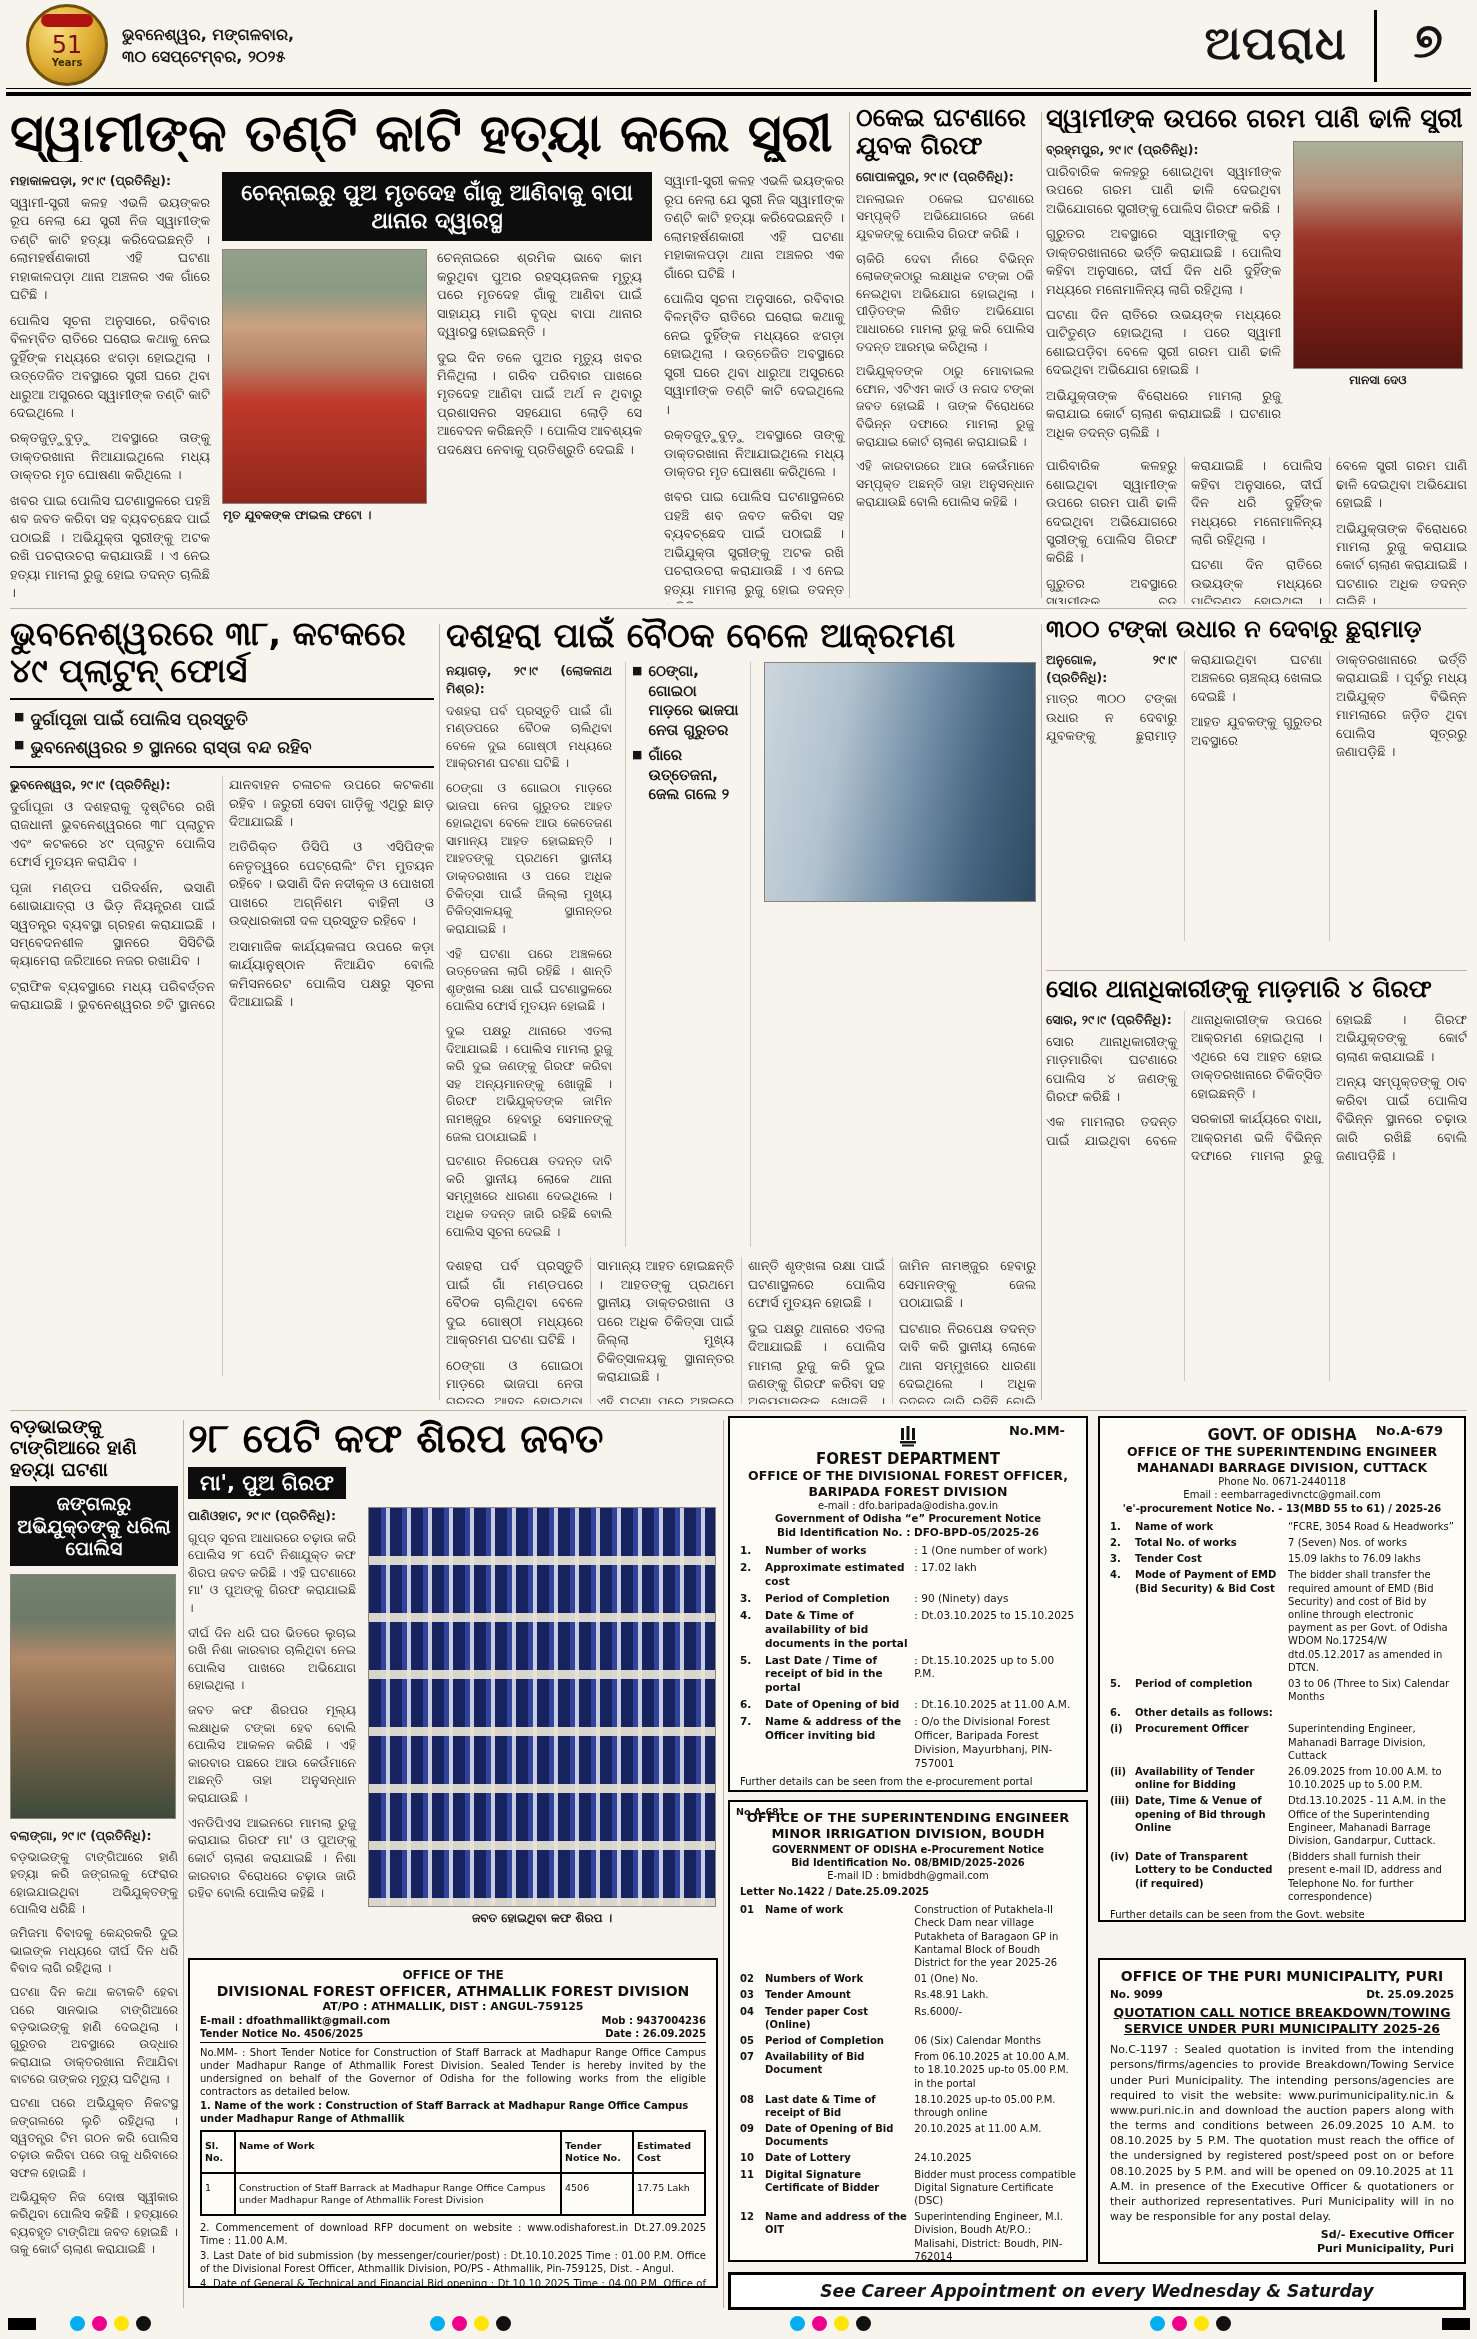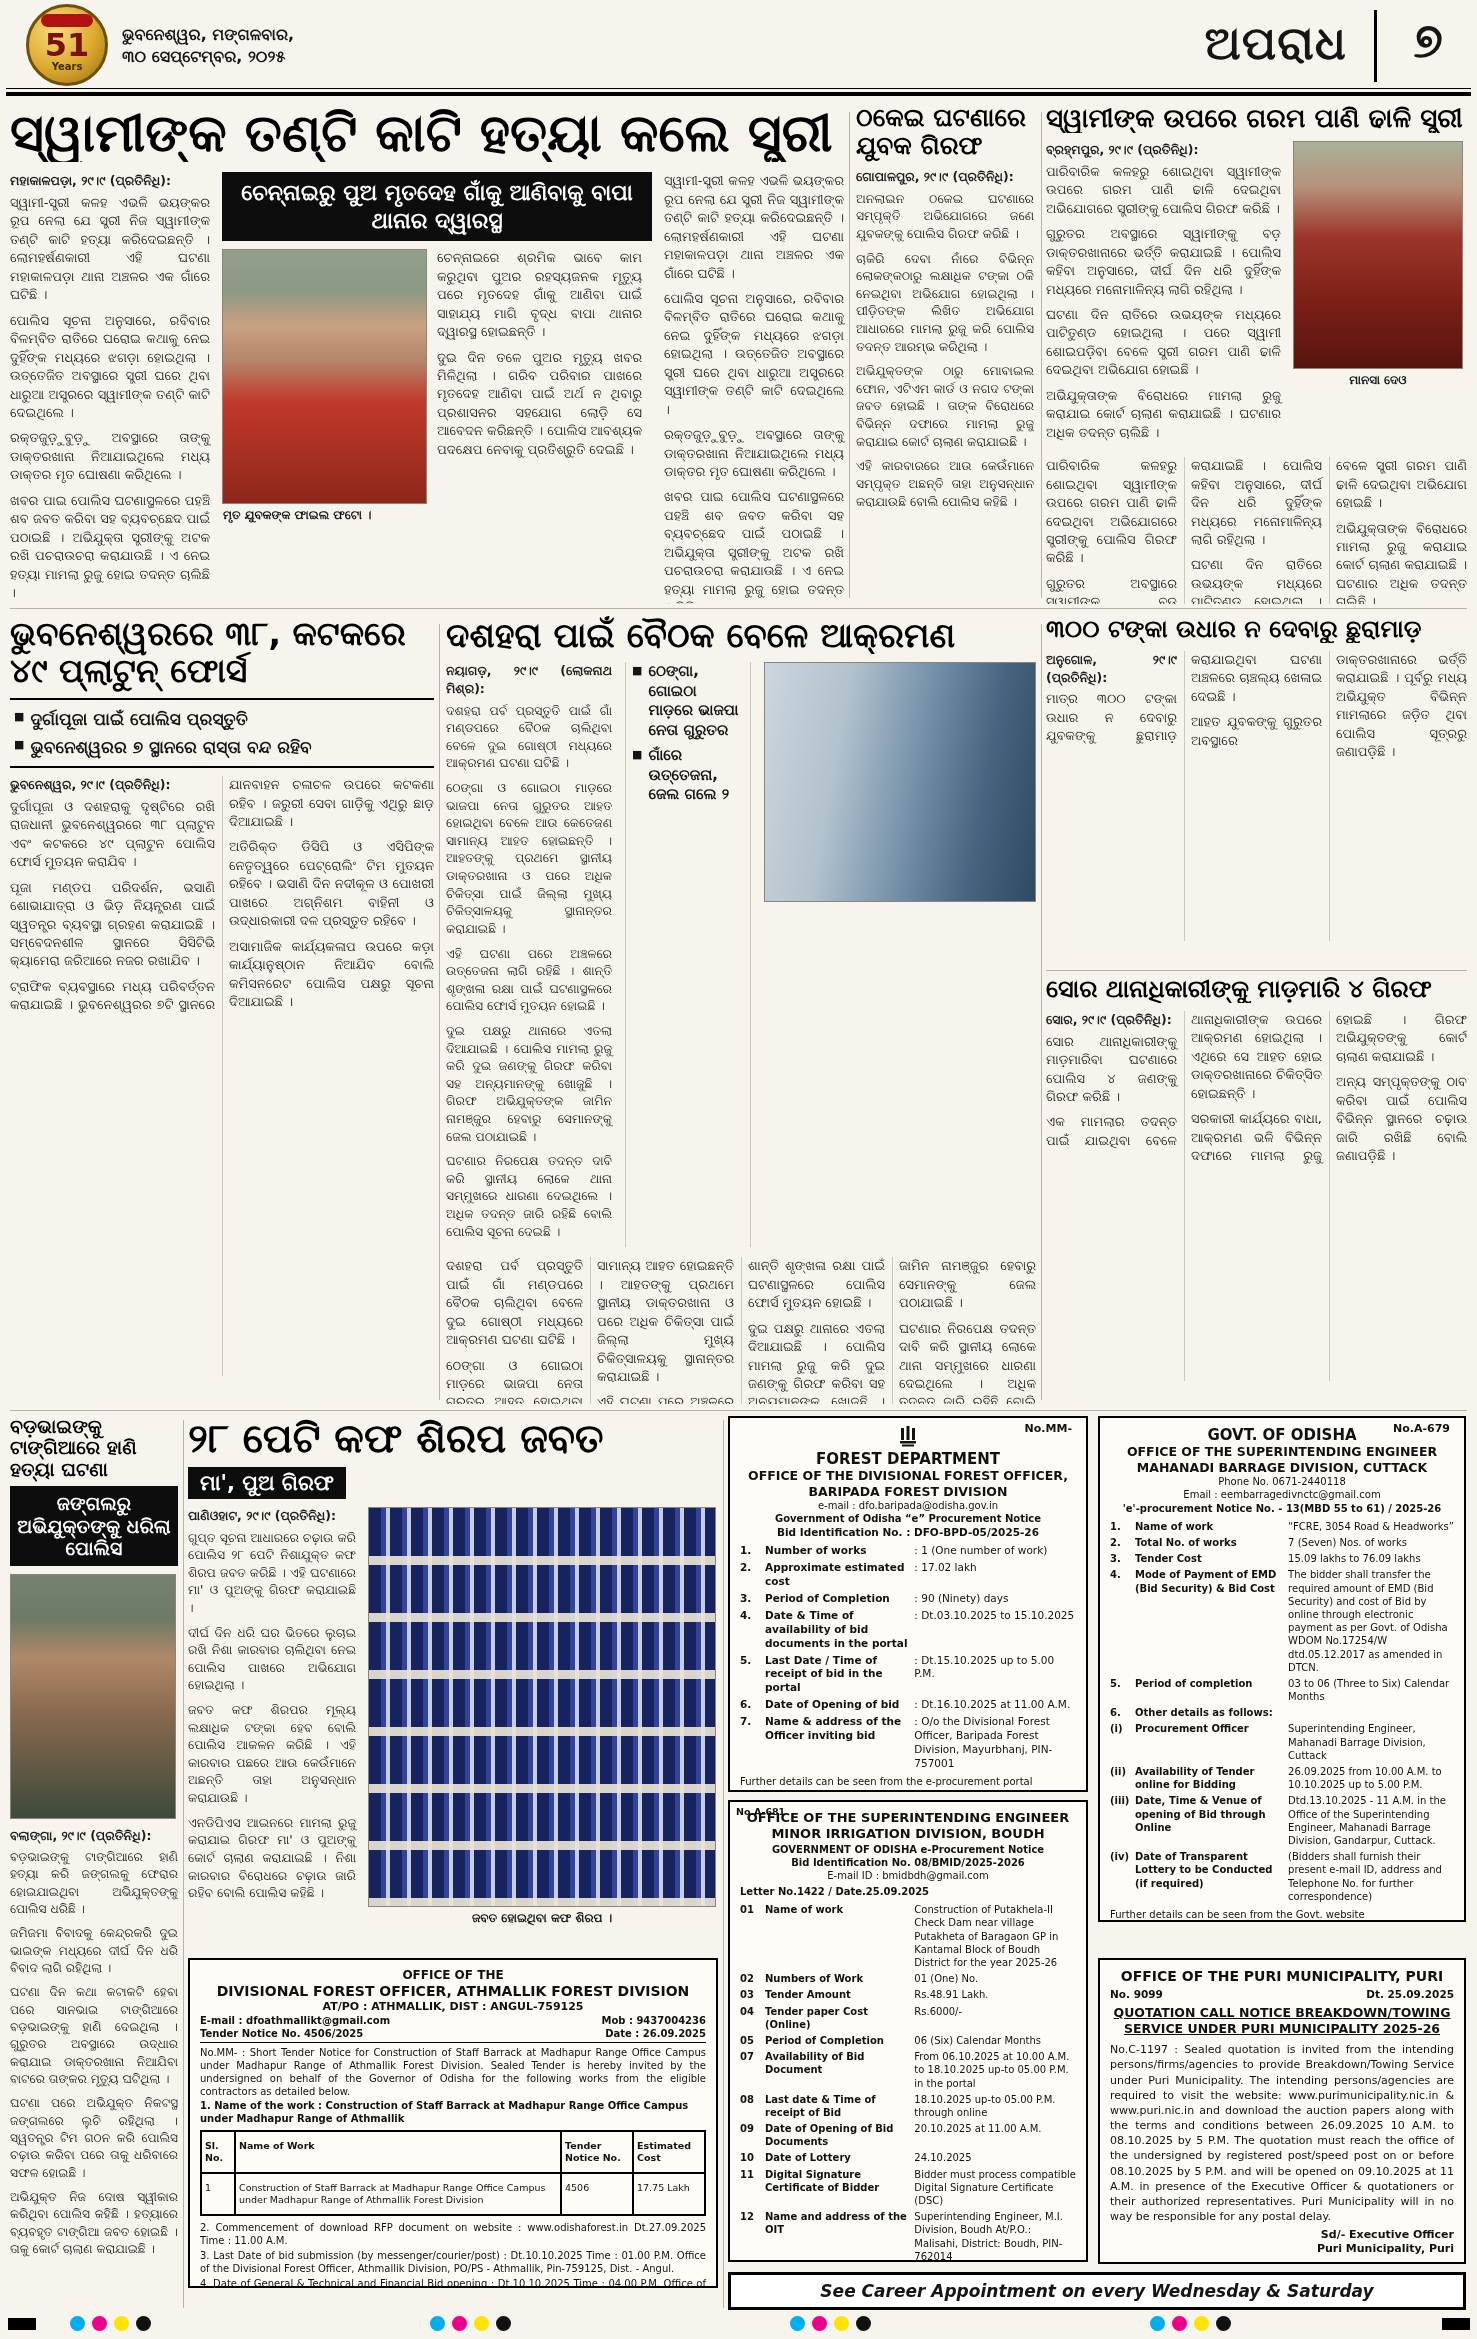--- a/index.html
+++ b/index.html
@@ -8,21 +8,21 @@
         font-family:"DejaVu Sans",sans-serif;color:#151515;overflow:hidden;}
   .abs{position:absolute;}
   
   .masthead{left:0;top:0;width:1477px;height:96px;}
   .masthead::after{content:"";position:absolute;left:6px;right:6px;bottom:0;height:4px;background:#000;}
   .masthead::before{content:"";position:absolute;left:6px;right:6px;bottom:7px;height:1px;background:#000;}
   .badge{left:26px;top:4px;width:82px;height:82px;border-radius:50%;
          background:radial-gradient(circle at 35% 30%,#f8dd7d,#dca92e 55%,#96690e);
          border:3px solid #6e4f0b;display:flex;flex-direction:column;align-items:center;justify-content:center;position:absolute;}
   .badge-ribbon{position:absolute;top:7px;width:52px;height:13px;background:#b01212;border-radius:7px;}
-  .badge-num{font-size:32px;font-weight:bold;color:#7a1010;line-height:1;margin-top:10px;}
+  .badge-num{font-size:24px;font-weight:normal;color:#7a1010;line-height:1;margin-top:10px;}
   .badge-sub{font-size:10px;font-weight:bold;color:#3a2a05;}
   .mast-date{left:122px;top:24px;font-size:16px;font-weight:bold;line-height:1.35;position:absolute;}
   .mast-section{position:absolute;right:130px;top:16px;font-size:46px;font-weight:bold;letter-spacing:1px;}
   .mast-divider{position:absolute;right:100px;top:10px;width:3px;height:72px;background:#000;}
   .mast-page-no{position:absolute;right:34px;top:12px;font-size:48px;font-weight:bold;}
   
   .art{position:absolute;overflow:hidden;}
   .hl{font-weight:bold;color:#000;line-height:1.12;}
   .hl-nowrap{white-space:nowrap;overflow:hidden;}
   .banner{background:#0d0d0d;color:#fff;font-weight:bold;text-align:center;}
@@ -88,21 +88,21 @@
       repeating-linear-gradient(180deg, rgba(255,255,255,0) 0 48px, rgba(233,228,214,.92) 48px 57px),
       repeating-linear-gradient(90deg,#17235e 0 12px,#32439b 12px 17px,#c9cede 17px 21px),
       #d8d4c8;}
   
   .notice{position:absolute;border:2px solid #000;background:#fdfcf7;padding:8px 10px;font-size:10.5px;line-height:1.32;overflow:hidden;color:#111;}
   .notice .nc{text-align:center;}
   .notice h3{font-size:15px;text-align:center;line-height:1.2;}
   .notice h4{font-size:12.5px;text-align:center;line-height:1.25;}
   .notice .small{font-size:10px;}
   .notice .bold{font-weight:bold;}
-  .corner{position:absolute;top:4px;right:14px;font-size:11px;font-weight:bold;}
+  .corner{position:absolute;top:4px;right:21px;font-size:13px;font-weight:bold;}
   .corner-left{position:absolute;top:4px;left:6px;font-size:9.5px;font-weight:bold;}
   .emblem{display:flex;justify-content:center;margin-bottom:2px;}
   .nrow{display:grid;grid-template-columns:20px 1fr 1.12fr;column-gap:5px;margin-bottom:3px;}
   .nr-n{font-weight:bold;}
   .nr-l{font-weight:bold;}
   .nfoot{margin-top:5px;font-size:10px;}
   .nsign{text-align:right;font-weight:bold;margin-top:4px;line-height:1.25;}
   .oipr{margin-top:5px;font-size:10px;font-weight:bold;}
   .ath-table{border:1px solid #000;margin:5px 0;}
   .ath-tr{display:grid;grid-template-columns:34px 1fr 72px 72px;}

